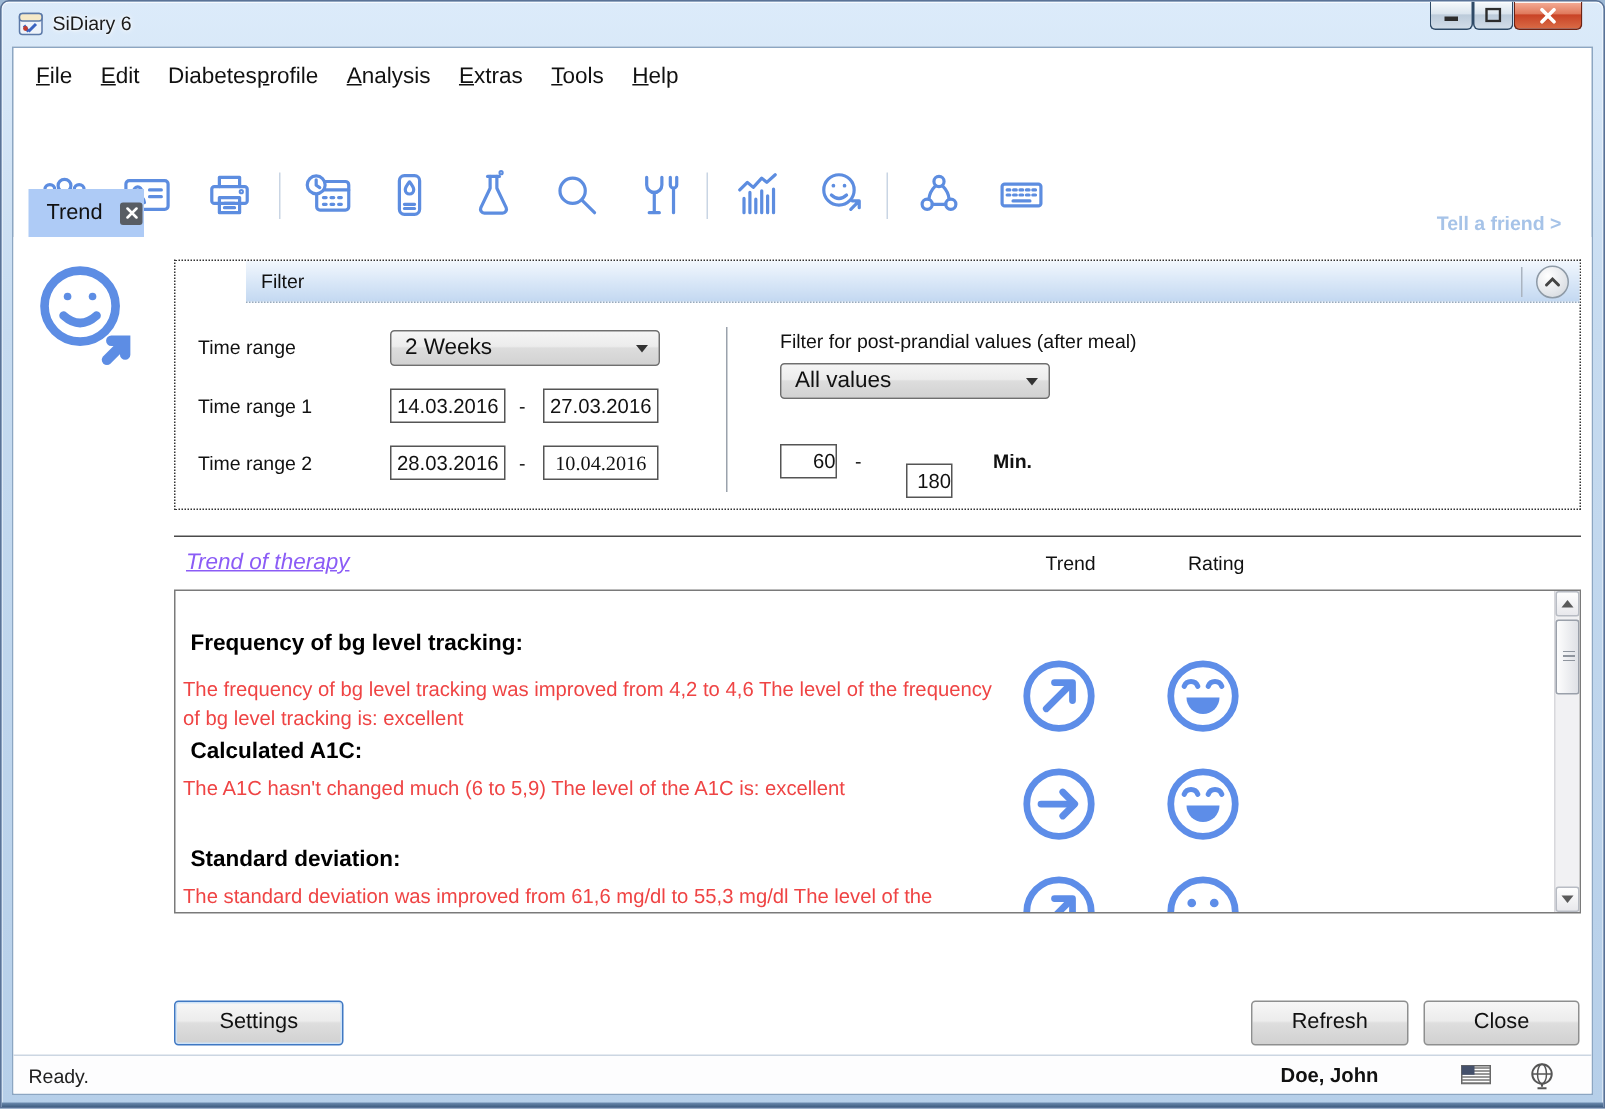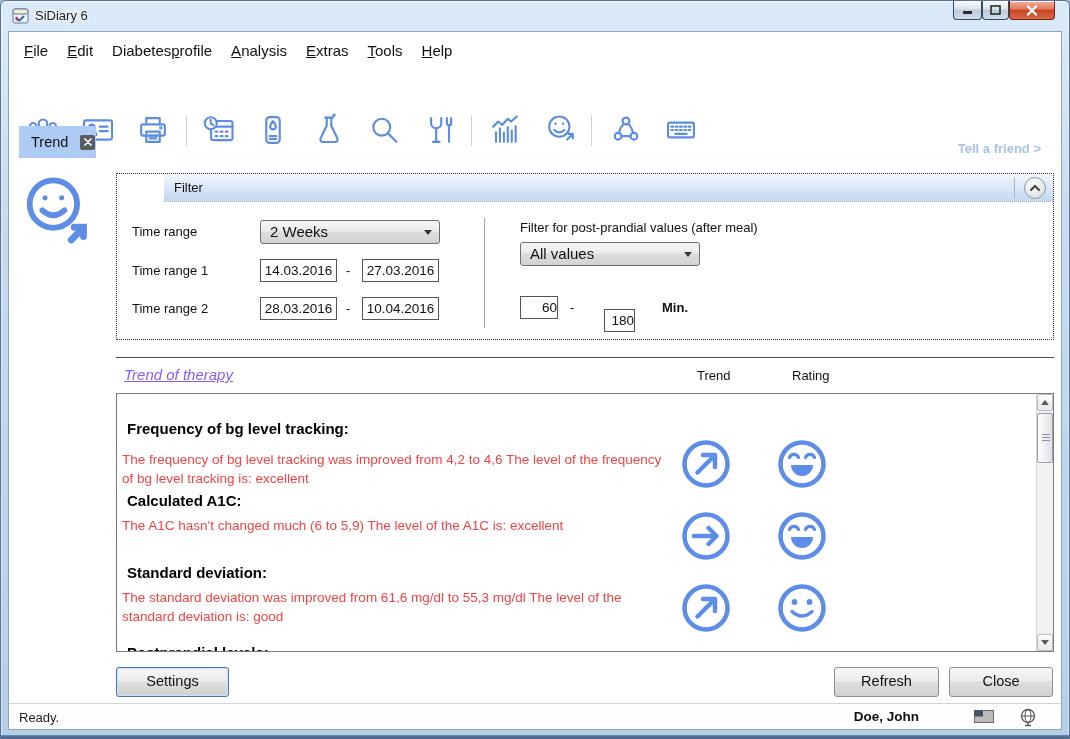--- a/index.html
+++ b/index.html
@@ -62,21 +62,21 @@
   .tbox.num { text-align:right; padding-right:0; }
   .dash { position:absolute; font-size:13px; color:#111; }
   .vdiv { position:absolute; left:367px; top:44px; width:1px; height:110px; background:#9aa2ac; }
 
   
   .trendpanel { position:absolute; left:107px; top:199px; width:938px; }
   .tp-hd { position:relative; height:36px; border-top:1px solid #4a4a4a; }
   .tp-title { position:absolute; left:8px; top:8px; font-size:15px; color:#8b5cf6; text-decoration:underline;font-style:italic; }
   .tp-col { position:absolute; top:10px; font-size:13px; color:#111; }
   .tp-col-trend { left:581px; } .tp-col-rating { left:676px; }
-  .tp-body { position:relative; height:259px; border:1px solid #7a7a7a; background:#fff; overflow:hidden; }
+  .tp-body { position:relative; height:216px; border:1px solid #7a7a7a; background:#fff; overflow:hidden; }
   .row-head { position:absolute; left:10px; font-size:15px; font-weight:bold; color:#000; }
   .row-desc { position:absolute; left:5px; width:540px; font-size:13.5px; line-height:19px; color:#ef4444; }
   .cicon { position:absolute; width:52px; height:52px; }
   .cicon.trendcol { left:563px; } .cicon.ratingcol { left:659px; }
   .cicon svg { stroke:#5d8de8; fill:none; stroke-linecap:round; stroke-linejoin:round; }
 
   
   .sbar { position:absolute; right:0; top:0; bottom:0; width:17px; background:#f1f1f3; border-left:1px solid #d8d8dc; }
   .sbtn { position:absolute; left:0; width:16px; height:17px; background:linear-gradient(#fefefe,#e8e8ec); border:1px solid #b8bcc4; border-radius:2px; display:flex; align-items:center; justify-content:center; cursor:pointer; }
   .sbtn.up { top:0; } .sbtn.down { bottom:0; }
@@ -287,21 +287,21 @@
           <span>2 Weeks</span>
           <span class="combo-arrow"></span>
         </div>
 
         <input class="tbox" style="left: 143px; top: 85px; width: 77px;" value="14.03.2016">
         <span class="dash" style="left:229px; top:89px">-</span>
         <input class="tbox" style="left: 245px; top: 85px; width: 77px;" value="27.03.2016">
 
         <input class="tbox" style="left: 143px; top: 123px; width: 77px;" value="28.03.2016">
         <span class="dash" style="left:229px; top:127px">-</span>
-        <input class="tbox" style="left: 245px; top: 123px; width: 77px;" value="10.04.2016">
+        <input class="tbox" style="left: 245px; top: 123px; width: 77px; font-family: Liberation Serif, serif;" value="10.04.2016">
 
         <div class="vdiv"></div>
 
         <span class="flabel" style="left:403px; top:46px">Filter for post-prandial values (after meal)</span>
         <div class="combo" style="left:403px; top:68px">
           <span>All values</span>
           <span class="combo-arrow"></span>
         </div>
         <input class="tbox num" style="left: 403px; top: 122px; width: 38px;" value="60">
         <span class="dash" style="left:453px; top:126px">-</span>

